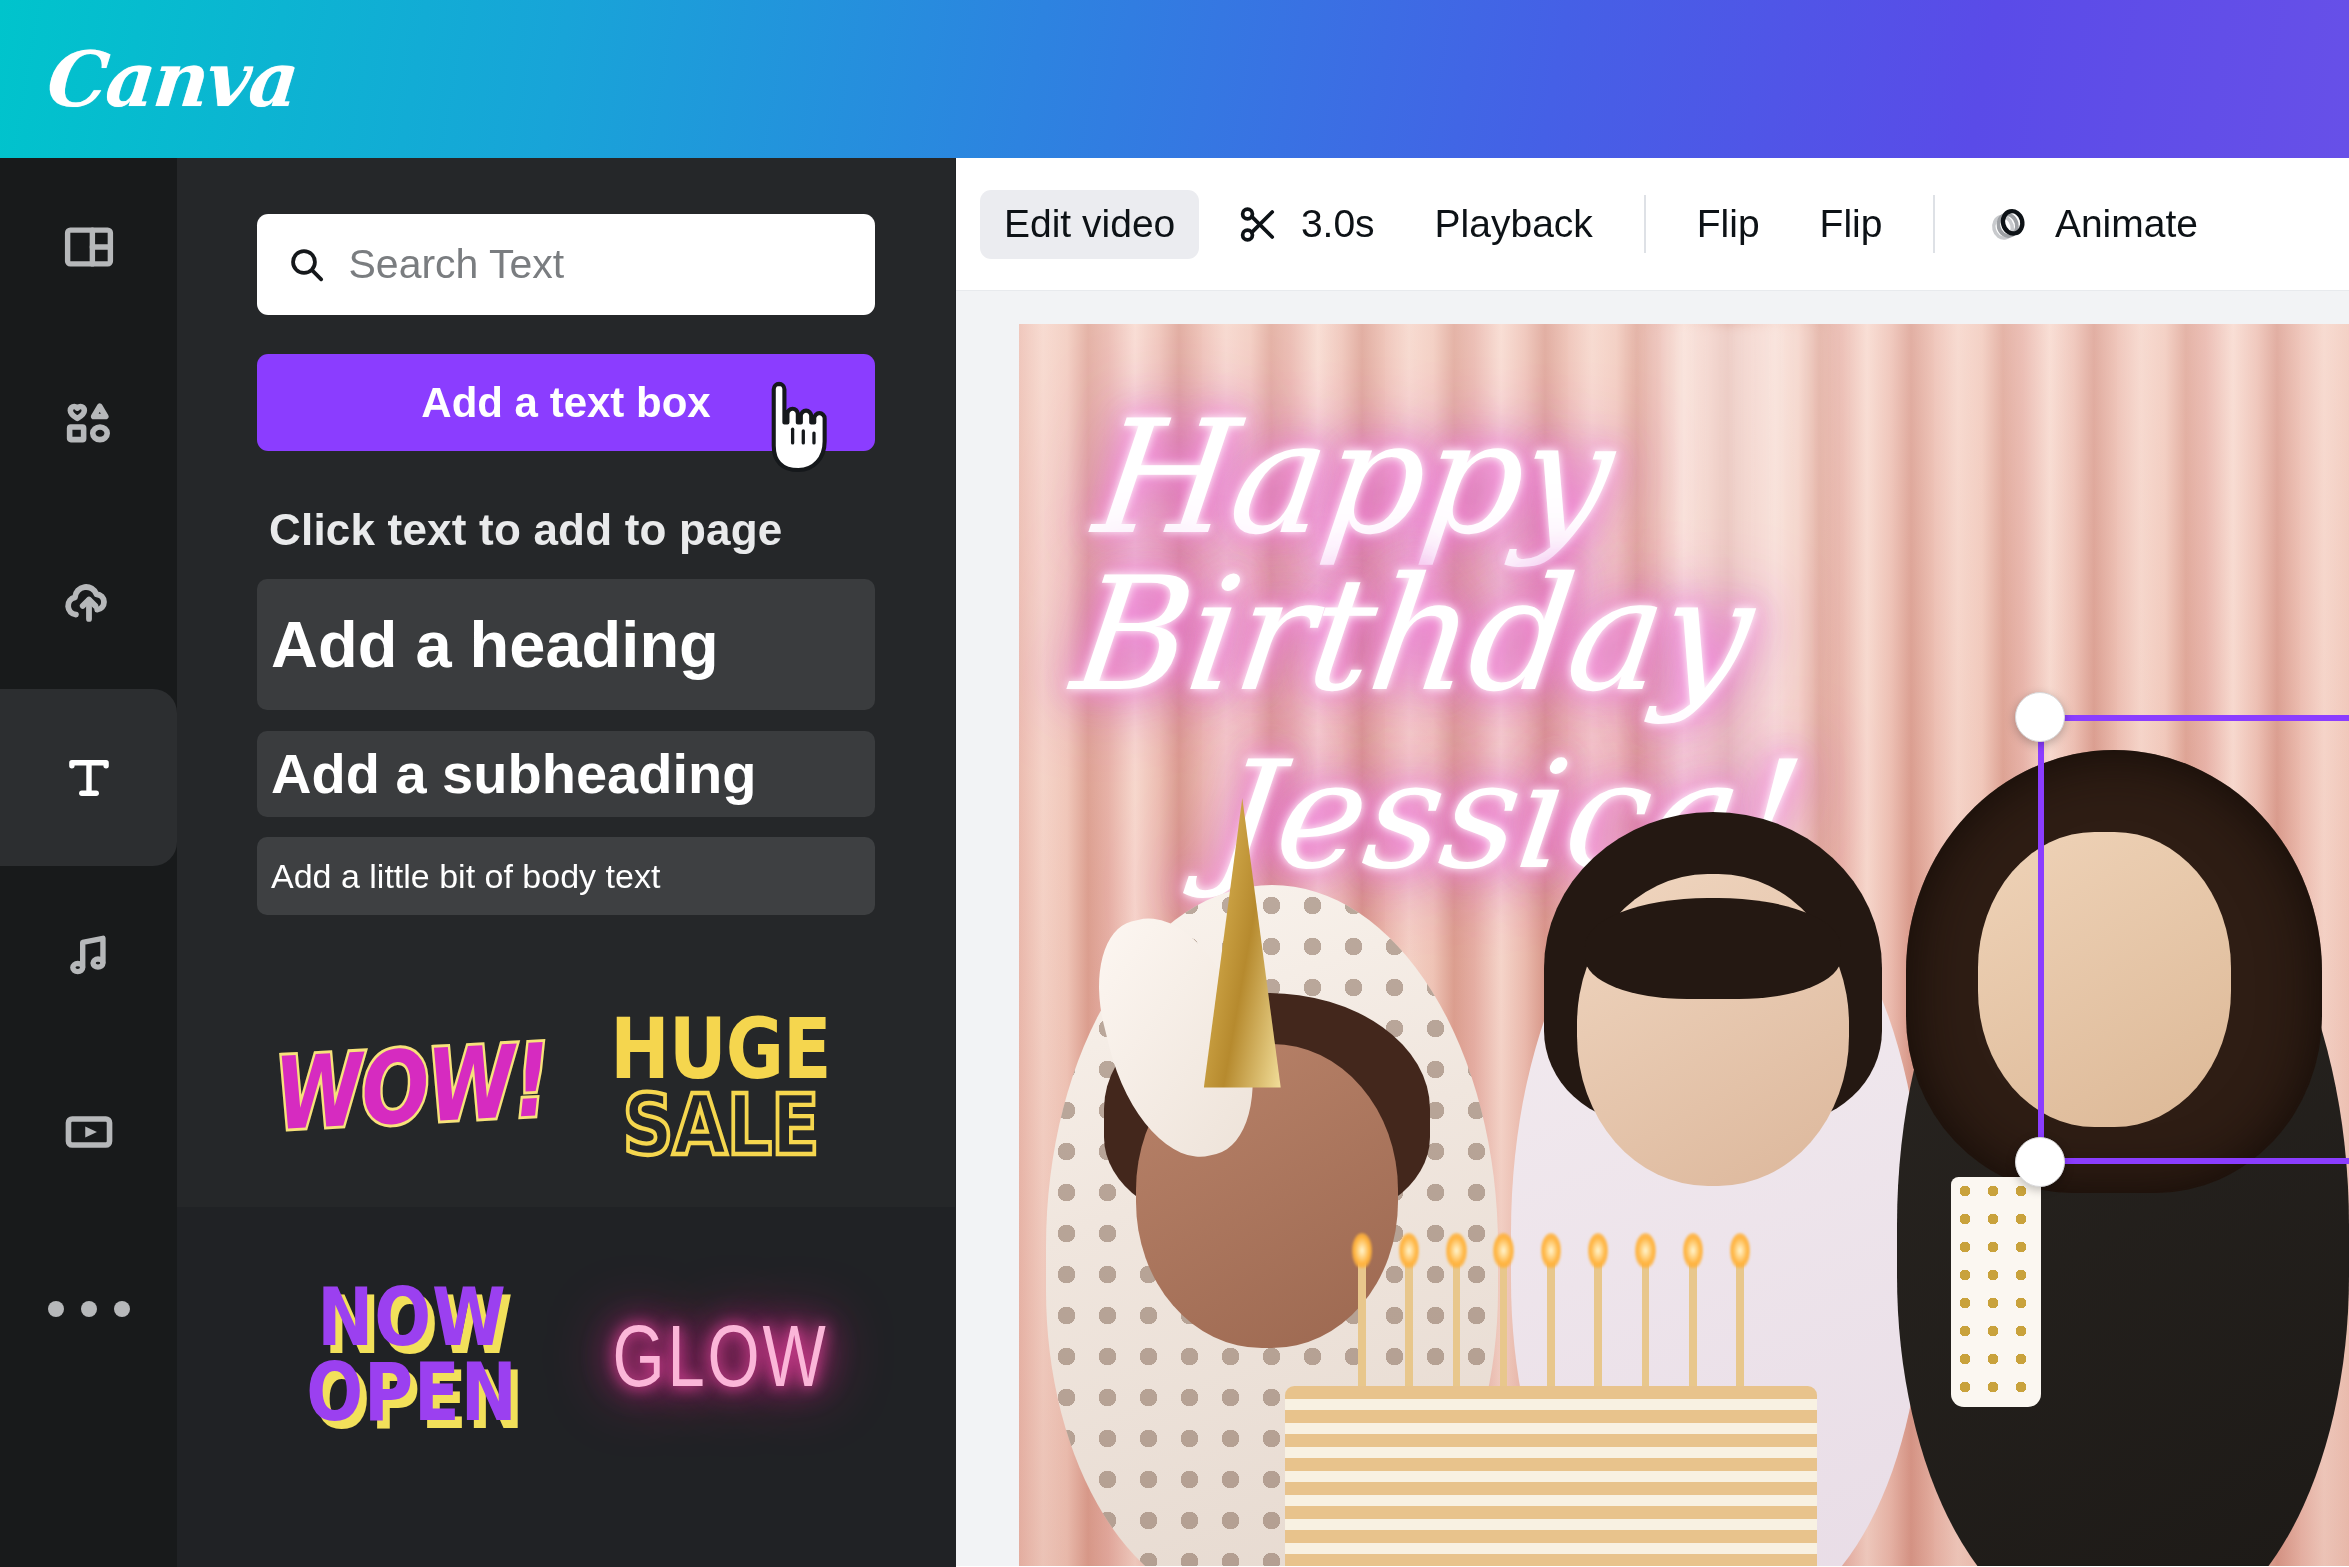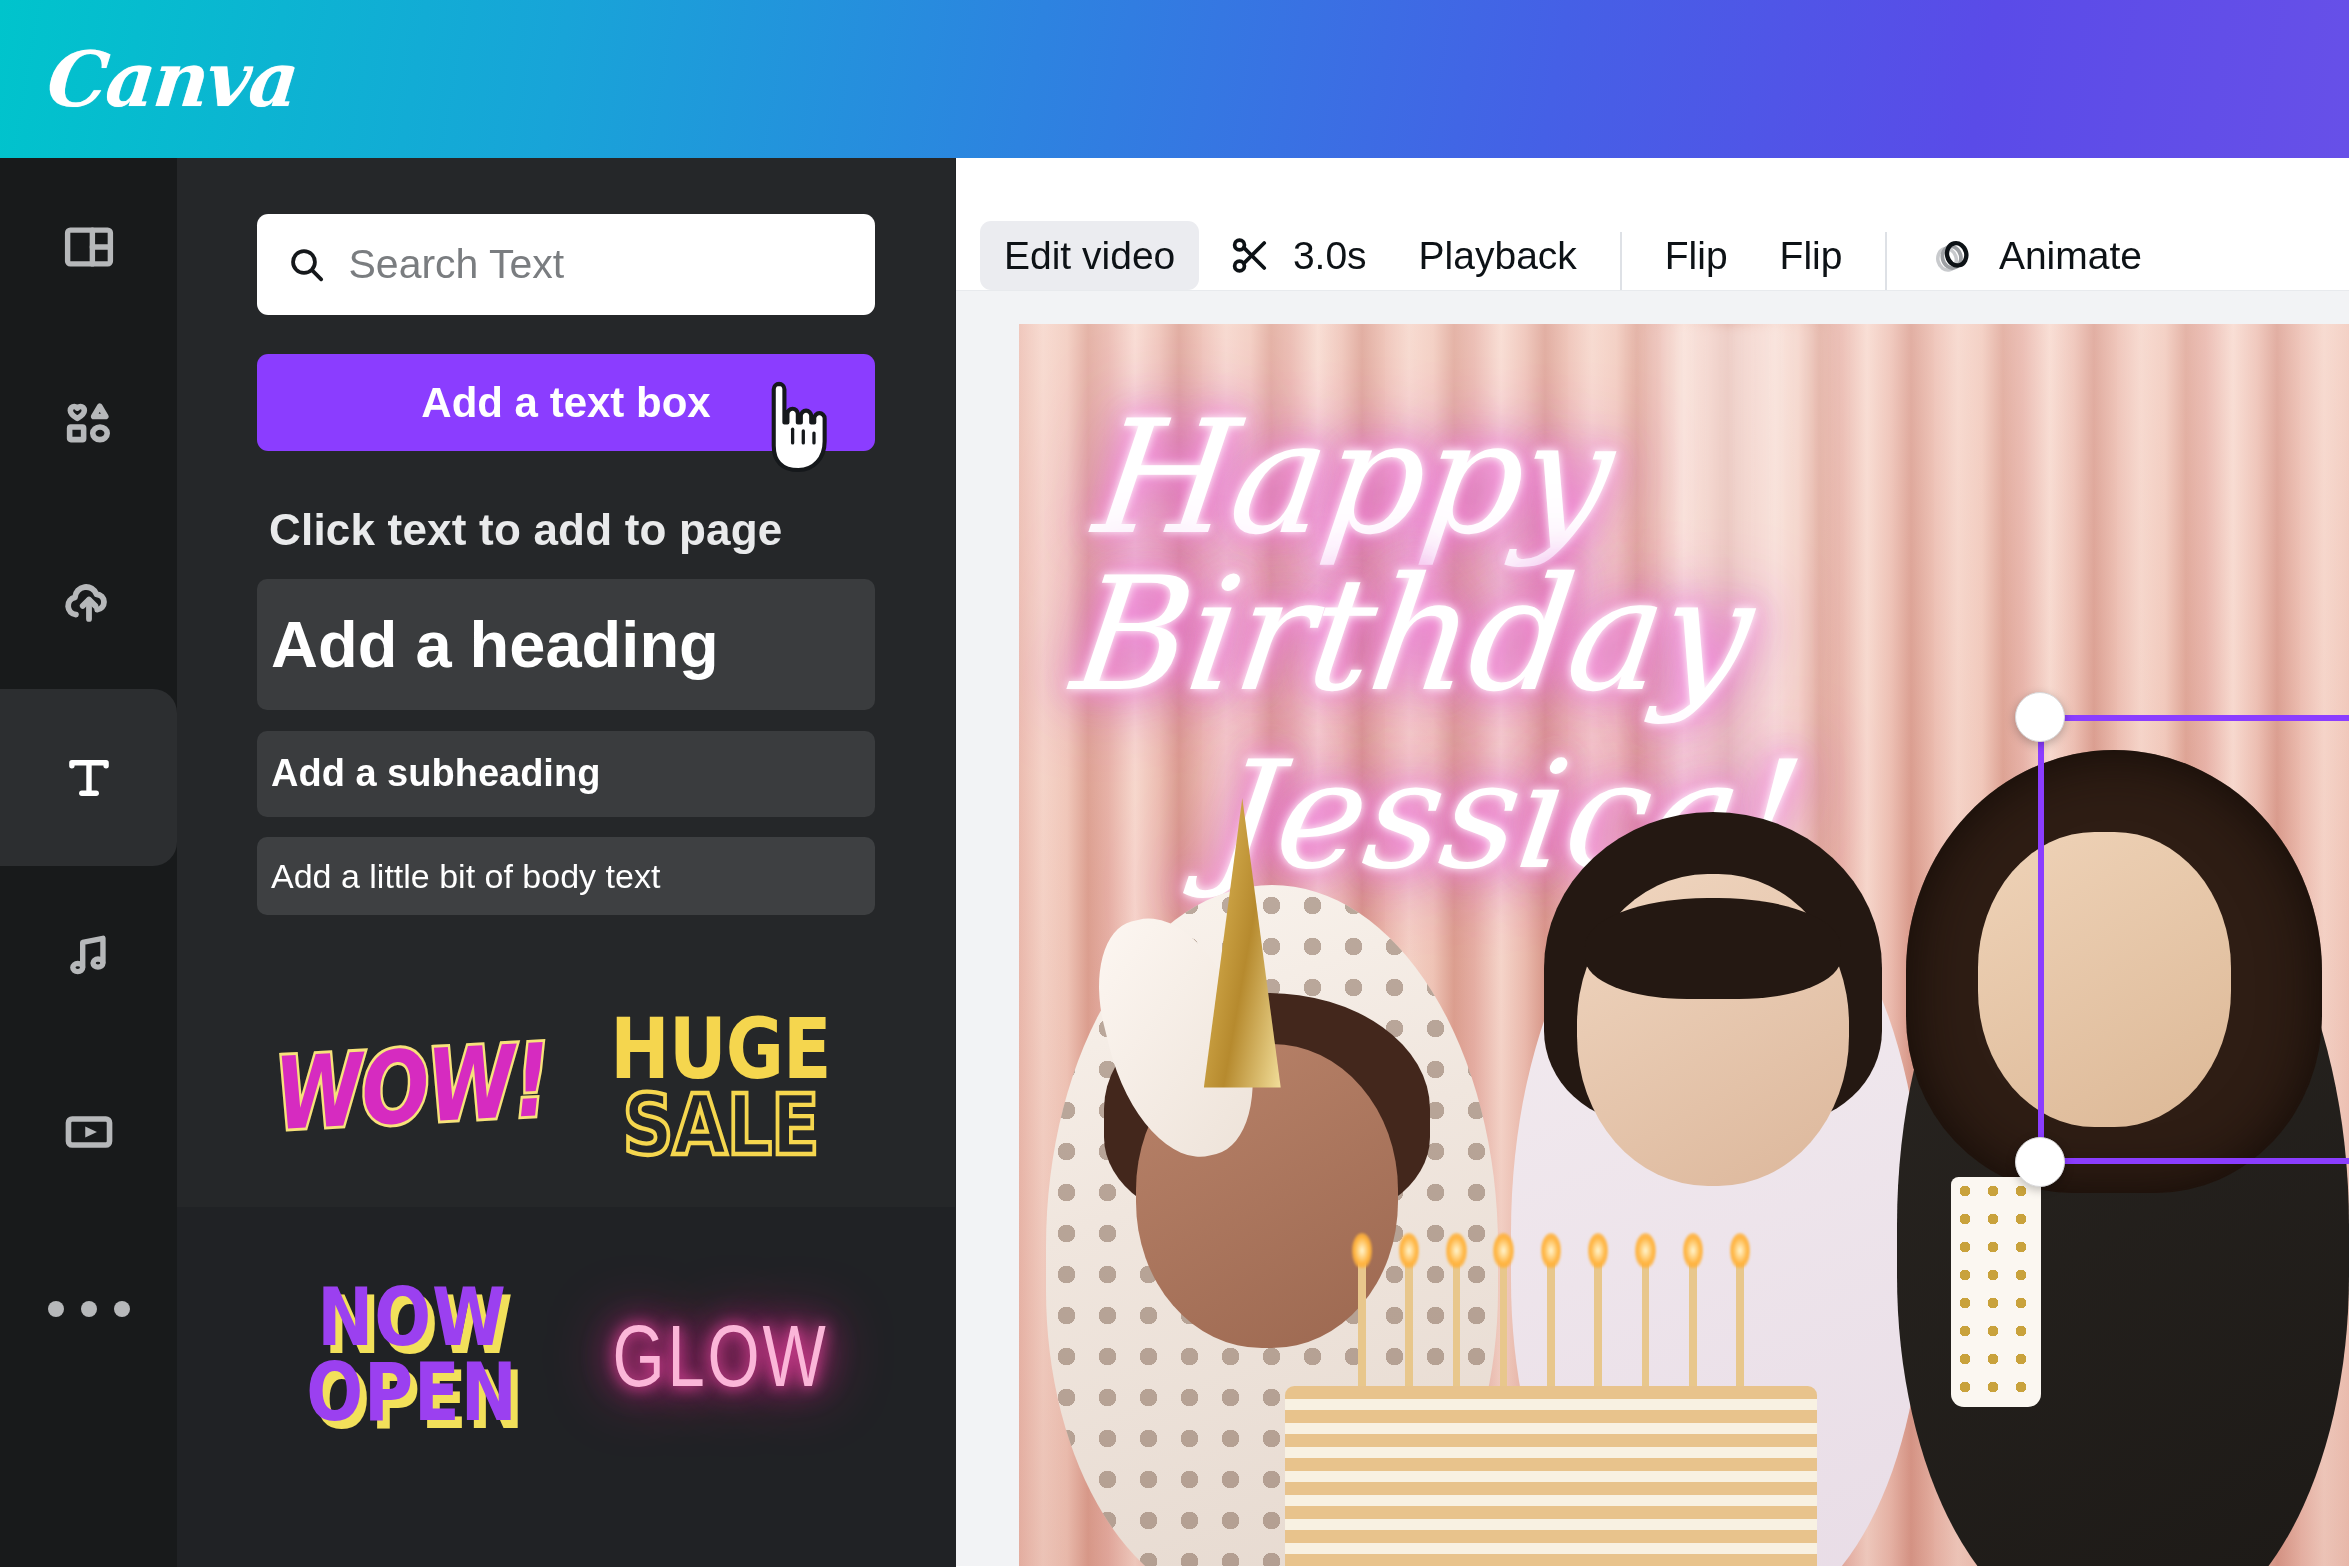--- a/index.html
+++ b/index.html
@@ -66,21 +66,21 @@
     margin-top:54px; color:#E9EAEB; font-size:44px; font-weight:700;
     letter-spacing:0.2px;
     margin-left:12px;
   }
 
   .tcard {
     margin-top:20.5px; background:#3A3C3E; border-radius:10px;
     display:flex; align-items:center; padding:0 14px; cursor:pointer; color:#fff;
   }
   .tcard.heading   { height:131px; font-size:65px; font-weight:700; margin-top:24px; }
-  .tcard.subhead   { height:86px;  font-size:38px; font-weight:700; }
+  .tcard.subhead   { height:86px;  font-size:56px; font-weight:700; }
   .tcard.body      { height:78px;  font-size:34px; font-weight:400; background:#3E4042; }
 
   
   .styles { margin-top:56px; display:grid; grid-template-columns:1fr 1fr; row-gap:35px; }
   .tile { height:233px; display:flex; align-items:center; justify-content:center; cursor:pointer; }
 
   .s-wow {
     font-family:"DejaVu Sans", sans-serif; font-weight:700; font-style:italic;
     font-size:80px; letter-spacing:-1.9px; color:#D62BC0;
     -webkit-text-stroke:4.7px #F7E27A; paint-order:stroke fill;
@@ -99,21 +99,21 @@
     font-family:"Liberation Sans", sans-serif; font-weight:400; font-size:67px;
     color:#FBB6D8; letter-spacing:2.8px; transform:scaleY(1.3);
     text-shadow:0 0 13px #FF4FB0, 0 0 32px #FF2FA0, 0 0 58px #E01A8E;
   }
 
   
   .stage { position:absolute; left:956px; top:158px; width:1394px; height:1409px; background:#FFFFFF; }
 
   .toolbar {
     position:relative; height:133px; background:#FFFFFF;
-    display:flex; align-items:flex-end; padding-left:24px; gap:4px;
+    display:flex; align-items:center; padding-left:24px; gap:12px;
     border-bottom:0.9px solid #E8EAED;
   }
   .tb-btn {
     display:flex; align-items:center; gap:18.6px; cursor:pointer;
     font-size:39px; color:#0D1216; padding:0 24px; height:69px;
     border-radius:11.2px; white-space:nowrap;
   }
   .tb-btn.sel { background:#EBECF0; font-weight:400; }
   .tb-sep { width:1.9px; height:58px; background:#DEE1E6; margin:0 15px; }
   .tb-ico { flex:none; }

